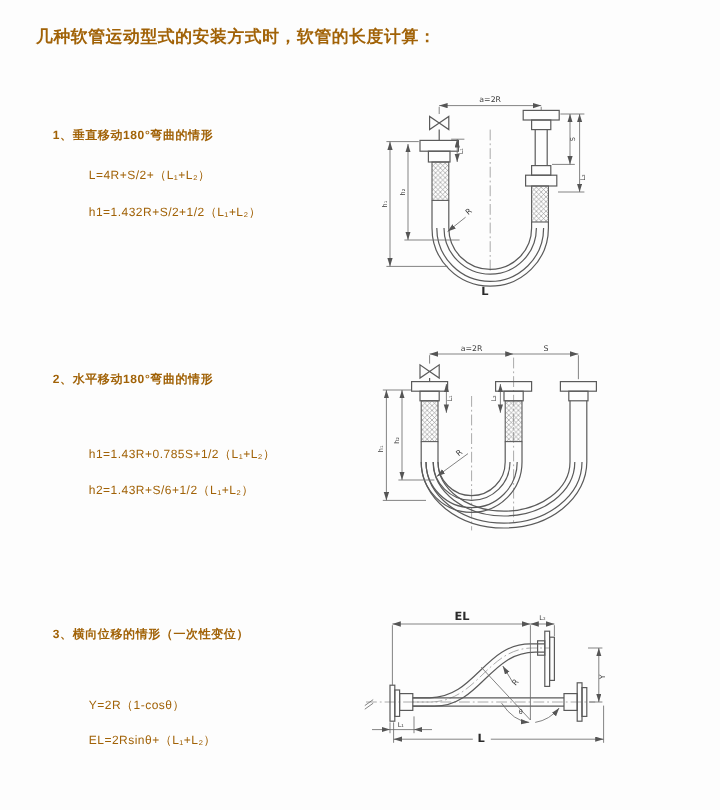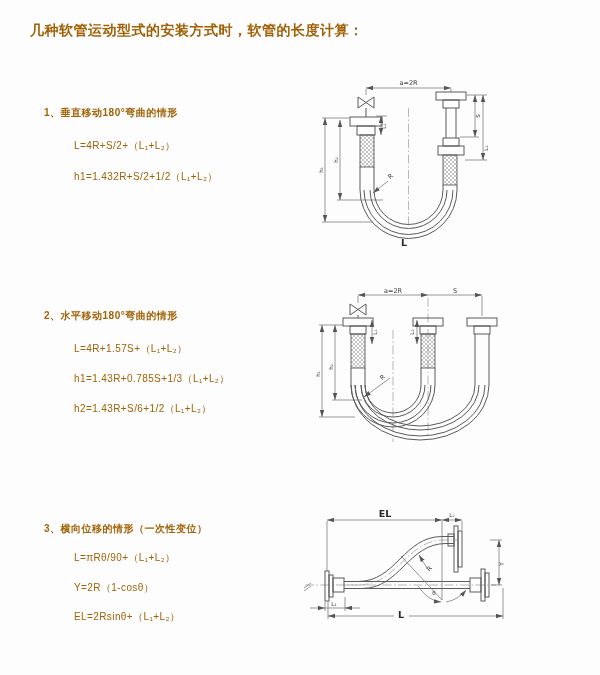--- a/index.html
+++ b/index.html
@@ -22,26 +22,24 @@
 
 <div class="page">
 
   <div class="title">几种软管运动型式的安装方式时，软管的长度计算：</div>
 
   <div class="heading" style="left:44px;top:106px">1、垂直移动180°弯曲的情形</div>
   <div class="formula" style="left:74px;top:139px">L=4R+S/2+（L₁+L₂）</div>
   <div class="formula" style="left:74px;top:170px">h1=1.432R+S/2+1/2（L₁+L₂）</div>
 
   <div class="heading" style="left:44px;top:309px">2、水平移动180°弯曲的情形</div>
-  <div class="formula" style="left:74px;top:342px">L=4R+1.57S+（L₁+L₂）</div>
-  <div class="formula" style="left:74px;top:372px">h1=1.43R+0.785S+1/3（L₁+L₂）</div>
+  <div class="formula" style="left:74px;top:372px">h1=1.43R+0.785S+1/2（L₁+L₂）</div>
   <div class="formula" style="left:74px;top:402px">h2=1.43R+S/6+1/2（L₁+L₂）</div>
 
   <div class="heading" style="left:44px;top:522px">3、横向位移的情形（一次性变位）</div>
-  <div class="formula" style="left:74px;top:551px">L=πRθ/90+（L₁+L₂）</div>
   <div class="formula" style="left:74px;top:581px">Y=2R（1-cosθ）</div>
   <div class="formula" style="left:74px;top:610px">EL=2Rsinθ+（L₁+L₂）</div>
 
   <svg style="left:303px;top:72px" width="292" height="188" viewBox="0 0 292 188">
     <defs>
       <marker id="ar" markerWidth="8" markerHeight="6" refX="7" refY="2.2" orient="auto-start-reverse" markerUnits="userSpaceOnUse">
         <path d="M0,0 L7,2.2 L0,4.4 Z" fill="#555"></path>
       </marker>
       <pattern id="braid" width="4" height="4" patternUnits="userSpaceOnUse">
         <path d="M0,4 L4,0 M0,0 L4,4" stroke="#8a8a8a" stroke-width="0.5"></path>

